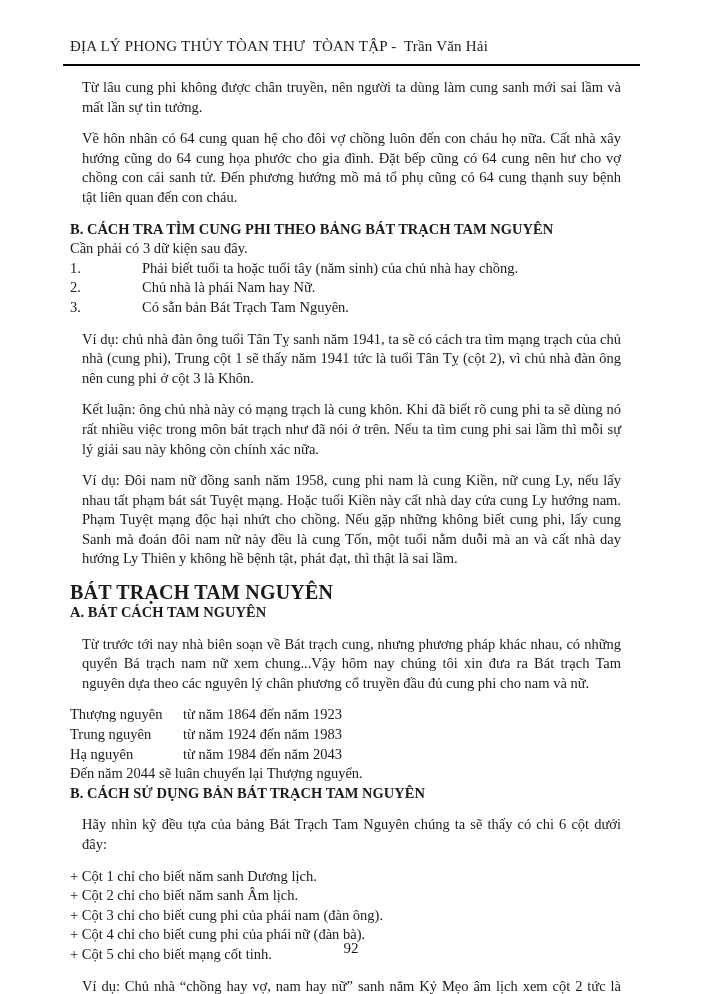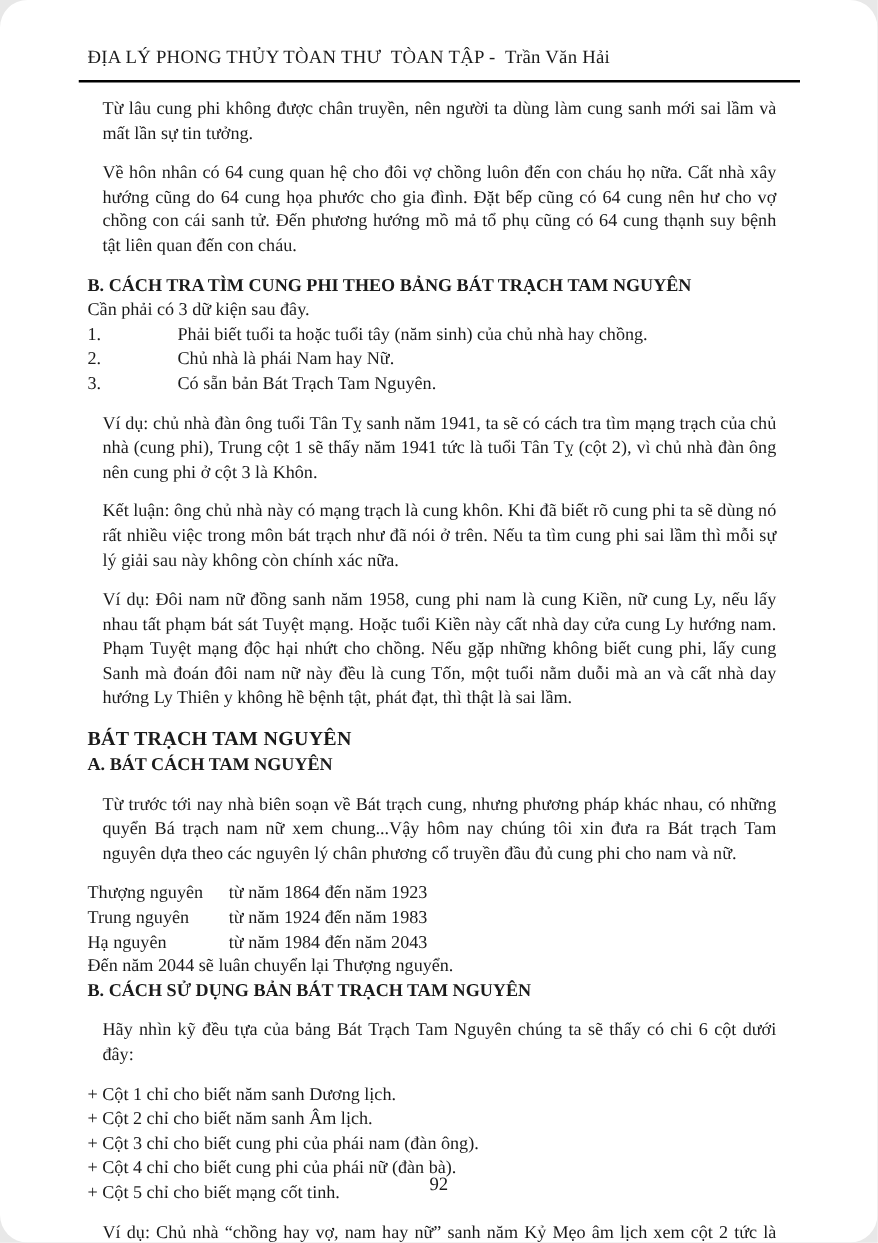--- a/index.html
+++ b/index.html
@@ -7,42 +7,41 @@
     position: relative;
     width: 702px;
     height: 994px;
     margin: 0 auto;
     background: #ffffff;
     color: #1b1b1b;
     font-family: "Liberation Serif", "DejaVu Serif", serif;
     box-sizing: border-box;
     padding: 36px 69px 0 70px;
     overflow: hidden;
-    border-radius: 22px;
   }
   .header-title {
     font-size: 15px;
     line-height: 20px;
     white-space: pre-wrap;
     letter-spacing: 0.2px;
   }
   .header-rule {
     height: 2px;
     background: #000000;
     margin: 8px -7px 9px -7px;
   }
   .body-text {
     font-size: 14.5px;
     line-height: 19.6px;
   }
   .para { text-align: justify; margin: 12px; }
   .line { text-align: left; margin: 0; }
   .bold-heading { font-weight: bold; margin: 0; }
   .section-title {
-    font-size: 16px;
+    font-size: 20px;
     font-weight: bold;
     line-height: 22px;
     margin: 8px 0 0 0;
     letter-spacing: 0.2px;
   }
   .req-row { display: flex; margin: 0; }
   .req-num { width: 72px; flex: 0 0 72px; }
   .req-text { flex: 1; }
   .nguyen-row { display: flex; margin: 0; }
   .nguyen-label { width: 113px; flex: 0 0 113px; }

